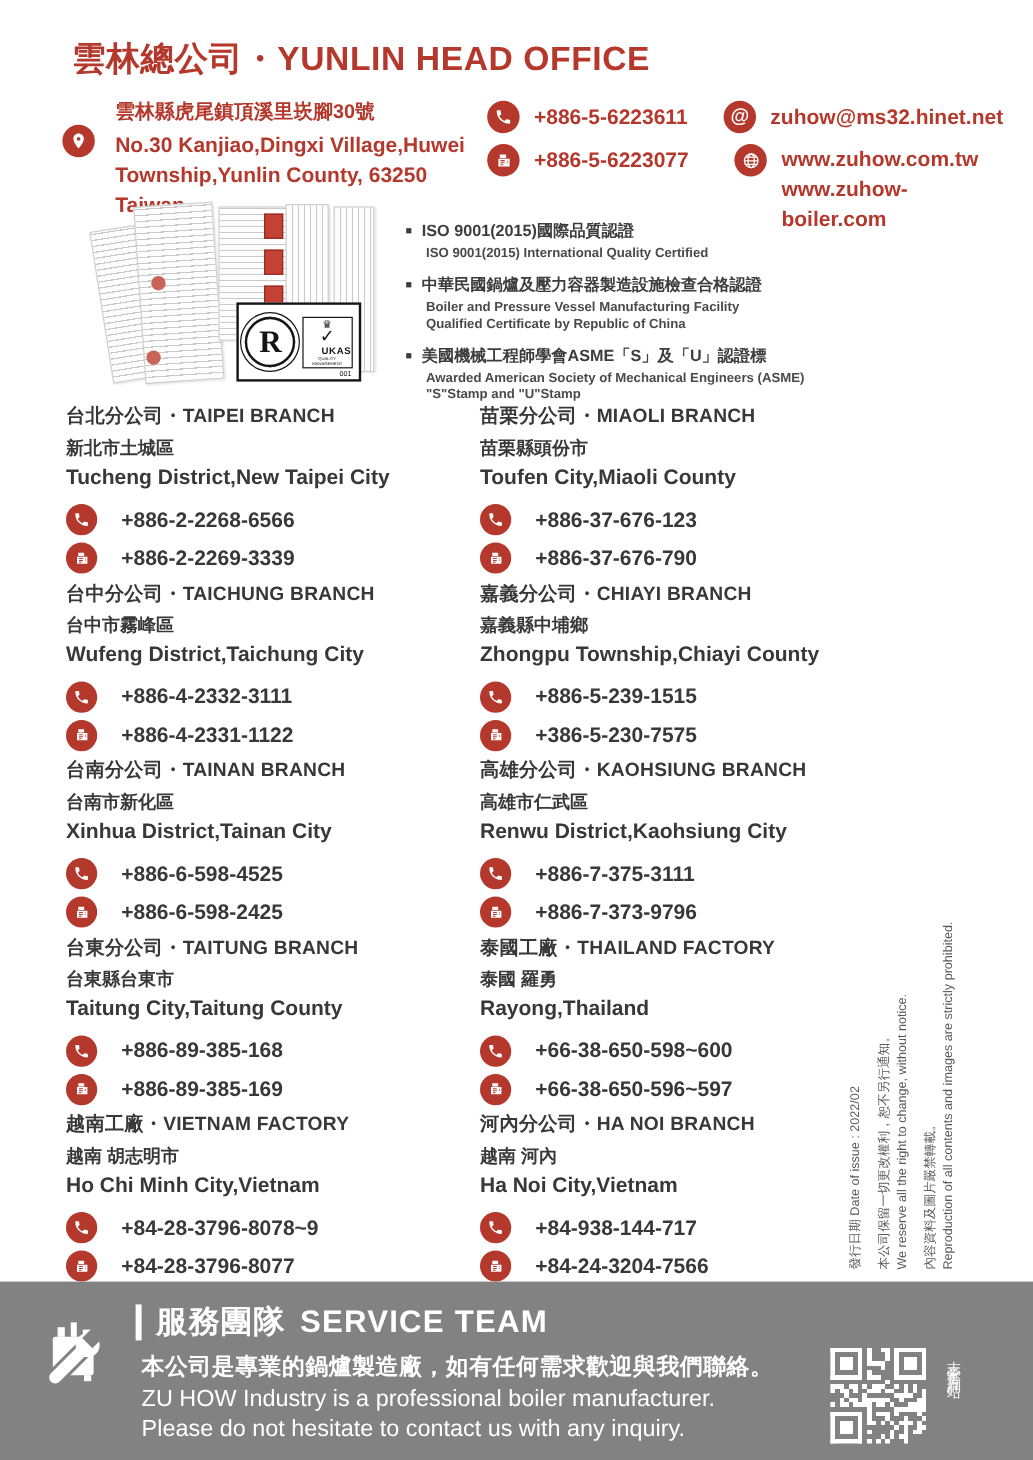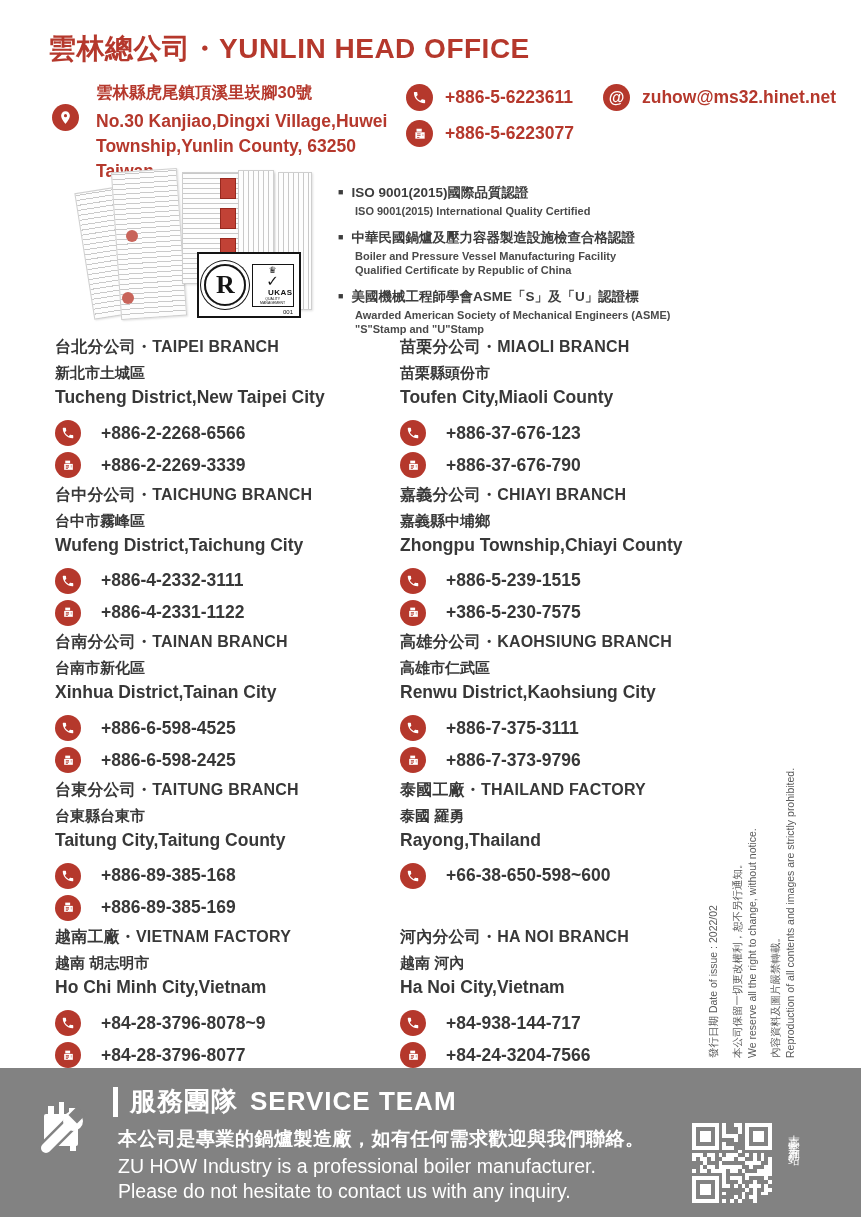--- a/index.html
+++ b/index.html
@@ -3,21 +3,21 @@
 <meta charset="utf-8">
 <style>
   * { margin:0; padding:0; box-sizing:border-box; }
   html,body { background:#eee; }
   .page {
     position:relative; width:861px; height:1217px; margin:0 auto;
     background:#ffffff; overflow:hidden;
     font-family:"Liberation Sans","DejaVu Sans",sans-serif; color:#383838;
   }
   
-  .ho-title { position:absolute; left:48px; top:30px; font-size:28px; font-weight:bold; color:#b5382c; letter-spacing:0.5px; }
+  .ho-title { position:absolute; left:60px; top:30px; font-size:28px; font-weight:bold; color:#b5382c; letter-spacing:0.5px; }
   .ho-addr { position:absolute; left:96px; top:82px; width:320px; color:#b5382c; font-weight:bold; }
   .ho-addr .zh { font-size:16.5px; margin-bottom:5px; }
   .ho-addr .en { font-size:17.5px; line-height:25px; }
   .pin-badge { position:absolute; left:52px; top:104px; }
   .badge { width:27px; height:27px; border-radius:50%; background:#b5382c; display:inline-flex; align-items:center; justify-content:center; flex:none; }
   .badge svg { display:block; }
   .badge .at { color:#fff; font-size:16px; font-weight:bold; line-height:1; }
   .ho-contacts { position:absolute; left:406px; top:84px; width:430px; }
   .ho-row { display:flex; gap:17px; margin-bottom:9px; }
   .ho-cell { display:flex; align-items:flex-start; gap:12px; width:196px; }
@@ -107,20 +107,33 @@
           <svg width="14" height="14" viewBox="0 0 24 24">
               <path fill="#fff" d="M6 3h9v5H6z"></path>
               <path fill="#fff" d="M4 9h16v11H4z"></path>
               <path fill="#b5382c" d="M7 11h6v1.5H7zM7 14h6v1.5H7zM7 17h4v1.5H7z"></path>
               <path fill="#fff" d="M15.5 11h3v7h-3z"></path>
               <path fill="#b5382c" d="M16.2 12h1.6v1h-1.6zM16.2 14h1.6v1h-1.6z"></path>
             </svg>
         </span>
         <span class="ho-num">+886-5-6223077</span>
       </div>
+      <div class="ho-cell wide">
+        <span class="badge">
+          <svg width="16" height="16" viewBox="0 0 24 24" fill="none" stroke="#fff" stroke-width="1.6">
+              <circle cx="12" cy="12" r="8.5"></circle>
+              <ellipse cx="12" cy="12" rx="4" ry="8.5"></ellipse>
+              <path d="M3.5 12h17M4.6 7.5h14.8M4.6 16.5h14.8"></path>
+            </svg>
+        </span>
+        <span class="ho-num">
+          <div>www.zuhow.com.tw</div>
+          <div>www.zuhow-boiler.com</div>
+        </span>
+      </div>
     </div>
   </div>
 
   <div class="certs">
     <div class="cert-card lines-h" style="left:2px; top:20px; width:58px; height:128px; transform:rotate(-9deg);"></div>
     <div class="cert-card lines-h" style="left:34px; top:2px; width:66px; height:148px; transform:rotate(-4deg);"></div>
     <span class="seal" style="left:44px; top:62px;"></span>
     <span class="seal" style="left:40px; top:124px;"></span>
     <div class="cert-card lines-h" style="left:100px; top:4px; width:92px; height:112px;"></div>
     <div class="cert-card lines-v" style="left:156px; top:2px; width:36px; height:142px;"></div>
@@ -352,20 +365,32 @@
       <div class="b-title">泰國工廠・THAILAND FACTORY</div>
       <div class="b-addr-zh">泰國 羅勇</div>
       <div class="b-addr-en">Rayong,Thailand</div>
       <div class="contact-row">
         <span class="badge">
           <svg width="14" height="14" viewBox="0 0 24 24">
               <path fill="#fff" d="M6.62 10.79c1.44 2.83 3.76 5.14 6.59 6.59l2.2-2.2c.27-.27.67-.36 1.02-.24 1.12.37 2.33.57 3.57.57.55 0 1 .45 1 1V20c0 .55-.45 1-1 1-9.39 0-17-7.61-17-17 0-.55.45-1 1-1h3.5c.55 0 1 .45 1 1 0 1.25.2 2.45.57 3.57.11.35.03.74-.25 1.02l-2.2 2.2z"></path>
             </svg>
         </span>
         <span class="c-num">+66-38-650-598~600</span>
+      </div>
+      <div class="contact-row">
+        <span class="badge">
+          <svg width="13" height="13" viewBox="0 0 24 24">
+              <path fill="#fff" d="M6 3h9v5H6z"></path>
+              <path fill="#fff" d="M4 9h16v11H4z"></path>
+              <path fill="#b5382c" d="M7 11h6v1.5H7zM7 14h6v1.5H7zM7 17h4v1.5H7z"></path>
+              <path fill="#fff" d="M15.5 11h3v7h-3z"></path>
+              <path fill="#b5382c" d="M16.2 12h1.6v1h-1.6zM16.2 14h1.6v1h-1.6z"></path>
+            </svg>
+        </span>
+        <span class="c-num">+66-38-650-596~597</span>
       </div>
     </div>
       <div class="branch">
       <div class="b-title">越南工廠・VIETNAM FACTORY</div>
       <div class="b-addr-zh">越南 胡志明市</div>
       <div class="b-addr-en">Ho Chi Minh City,Vietnam</div>
       <div class="contact-row">
         <span class="badge">
           <svg width="14" height="14" viewBox="0 0 24 24">
               <path fill="#fff" d="M6.62 10.79c1.44 2.83 3.76 5.14 6.59 6.59l2.2-2.2c.27-.27.67-.36 1.02-.24 1.12.37 2.33.57 3.57.57.55 0 1 .45 1 1V20c0 .55-.45 1-1 1-9.39 0-17-7.61-17-17 0-.55.45-1 1-1h3.5c.55 0 1 .45 1 1 0 1.25.2 2.45.57 3.57.11.35.03.74-.25 1.02l-2.2 2.2z"></path>

